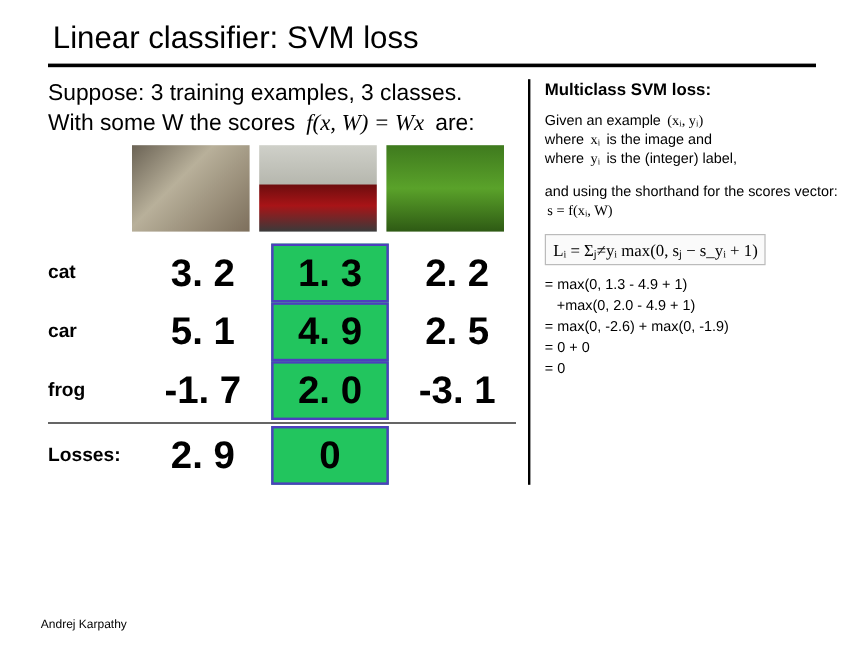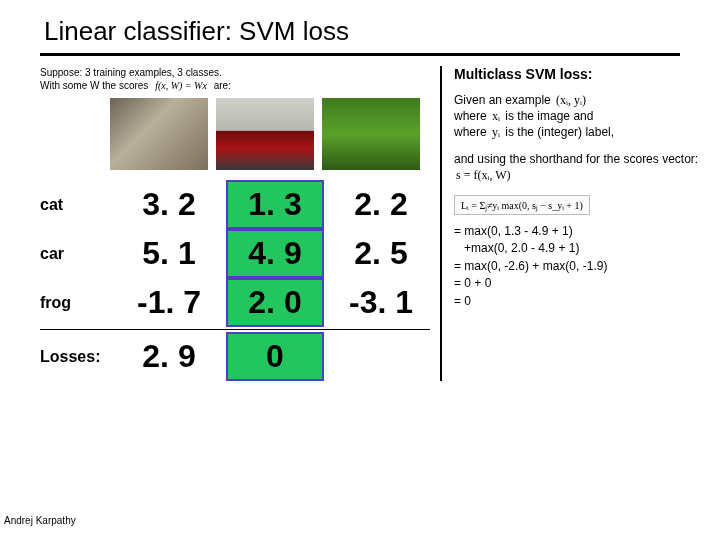--- a/index.html
+++ b/index.html
@@ -30,21 +30,21 @@
     flex: 0 0 400px;
     border-right: 2px solid #000;
     padding-right: 10px;
   }
   .right-col {
     flex: 1;
     padding-left: 12px;
     font-size: 12px;
   }
   .intro {
-    font-size: 10px;
+    font-size: 19px;
     line-height: 1.3;
     margin-bottom: 6px;
   }
   .intro .formula {
     font-family: "Times New Roman", serif;
     font-style: italic;
     padding: 0 4px;
   }
   .img-row {
     display: flex;
@@ -108,30 +108,30 @@
   .math {
     font-family: "Times New Roman", serif;
     padding: 0 2px;
   }
   .formula-box {
     display: inline-block;
     border: 1px solid #bbb;
     padding: 2px 6px;
     margin: 2px 0 8px 0;
     font-family: "Times New Roman", serif;
-    font-size: 10px;
+    font-size: 14px;
     background: #fafafa;
   }
   .calc {
     font-size: 12px;
     line-height: 1.45;
   }
   .footer {
     position: absolute;
-    left: 4px;
+    left: 34px;
     bottom: 14px;
     font-size: 10px;
   }
 </style>
 </head>
 <body>
 
 <h1 class="title">Linear classifier: SVM loss</h1>
 <hr class="title-rule">
 

